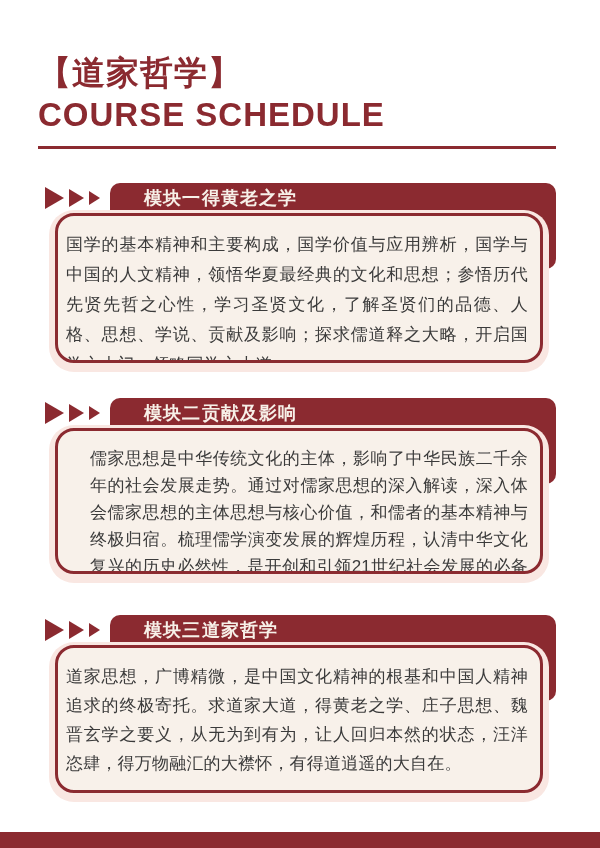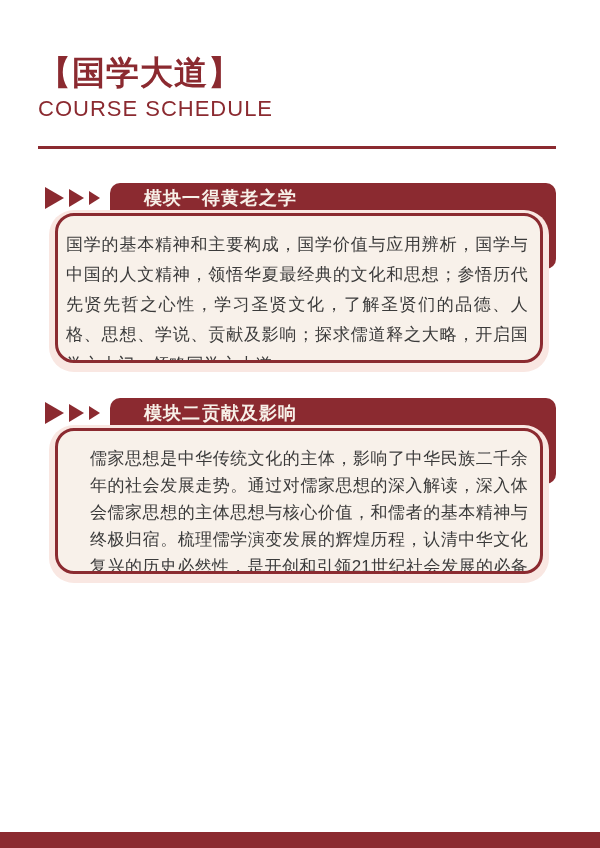--- a/index.html
+++ b/index.html
@@ -19,21 +19,21 @@
     font-family:"Liberation Sans","DejaVu Sans",sans-serif;
     margin:0 auto;
   }
   
   .header{position:absolute;left:38px;top:52px;}
   .title-zh{
     font-size:33px;font-weight:700;color:var(--maroon);
     line-height:1.25;letter-spacing:1px;
   }
   .title-en{
-    font-size:22px;font-weight:400;color:var(--maroon);
+    font-size:33px;font-weight:700;color:var(--maroon);
     letter-spacing:1px;margin-top:3px;
   }
   .rule{
     position:absolute;left:38px;top:146px;
     width:518px;height:3px;background:var(--maroon);
   }
   
   .module{position:absolute;left:0;width:600px;height:200px;}
   .module.m1{top:183px;}
   .module.m2{top:398px;}
@@ -85,21 +85,21 @@
     position:absolute;left:0;top:832px;
     width:600px;height:16px;background:var(--maroon);
   }
 </style>
 </head>
 <body>
 
 <div class="page">
 
   <div class="header">
-    <div class="title-zh">【国学大道】</div>
+    <div class="title-zh">【道家哲学】</div>
     <div class="title-en">COURSE SCHEDULE</div>
   </div>
   <div class="rule"></div>
 
   <div class="module m1">
     <div class="plate"></div>
     <div class="arrows">
       <div class="tri t1"></div>
       <div class="tri t2"></div>
       <div class="tri t3"></div>
@@ -118,15 +118,28 @@
       <div class="tri t2"></div>
       <div class="tri t3"></div>
     </div>
     <div class="bar-label l1">模块二</div>
     <div class="bar-label l2">贡献及影响</div>
     <div class="card">
       <p>儒家思想是中华传统文化的主体，影响了中华民族二千余年的社会发展走势。通过对儒家思想的深入解读，深入体会儒家思想的主体思想与核心价值，和儒者的基本精神与终极归宿。梳理儒学演变发展的辉煌历程，认清中华文化复兴的历史必然性，是开创和引领21世纪社会发展的必备素养。</p>
     </div>
   </div>
 
+  <div class="module m3">
+    <div class="plate"></div>
+    <div class="arrows">
+      <div class="tri t1"></div>
+      <div class="tri t2"></div>
+      <div class="tri t3"></div>
+    </div>
+    <div class="bar-label l1">模块三</div>
+    <div class="bar-label l2">道家哲学</div>
+    <div class="card">
+      <p>道家思想，广博精微，是中国文化精神的根基和中国人精神追求的终极寄托。求道家大道，得黄老之学、庄子思想、魏晋玄学之要义，从无为到有为，让人回归本然的状态，汪洋恣肆，得万物融汇的大襟怀，有得道逍遥的大自在。</p>
+    </div>
+  </div>
 
   <div class="footer-bar"></div>
 </div>
 
 </body></html>

